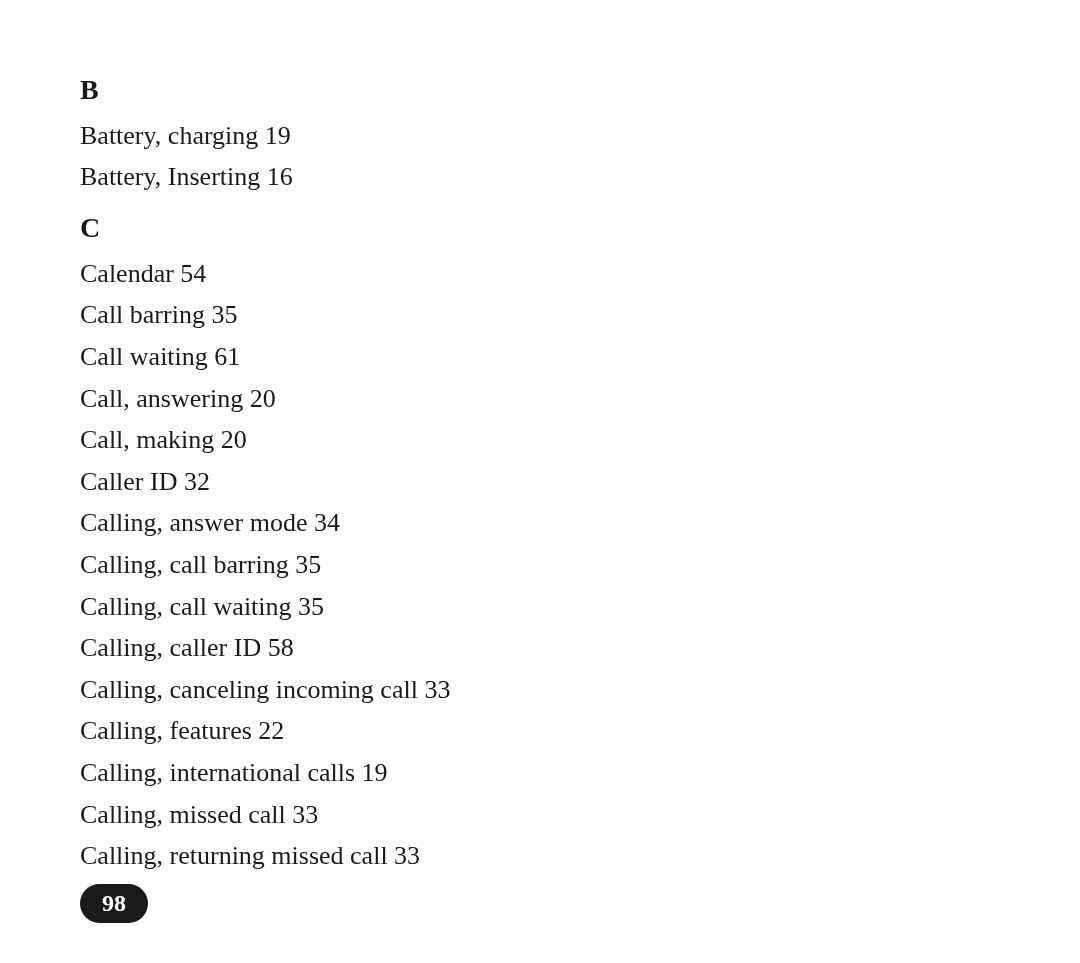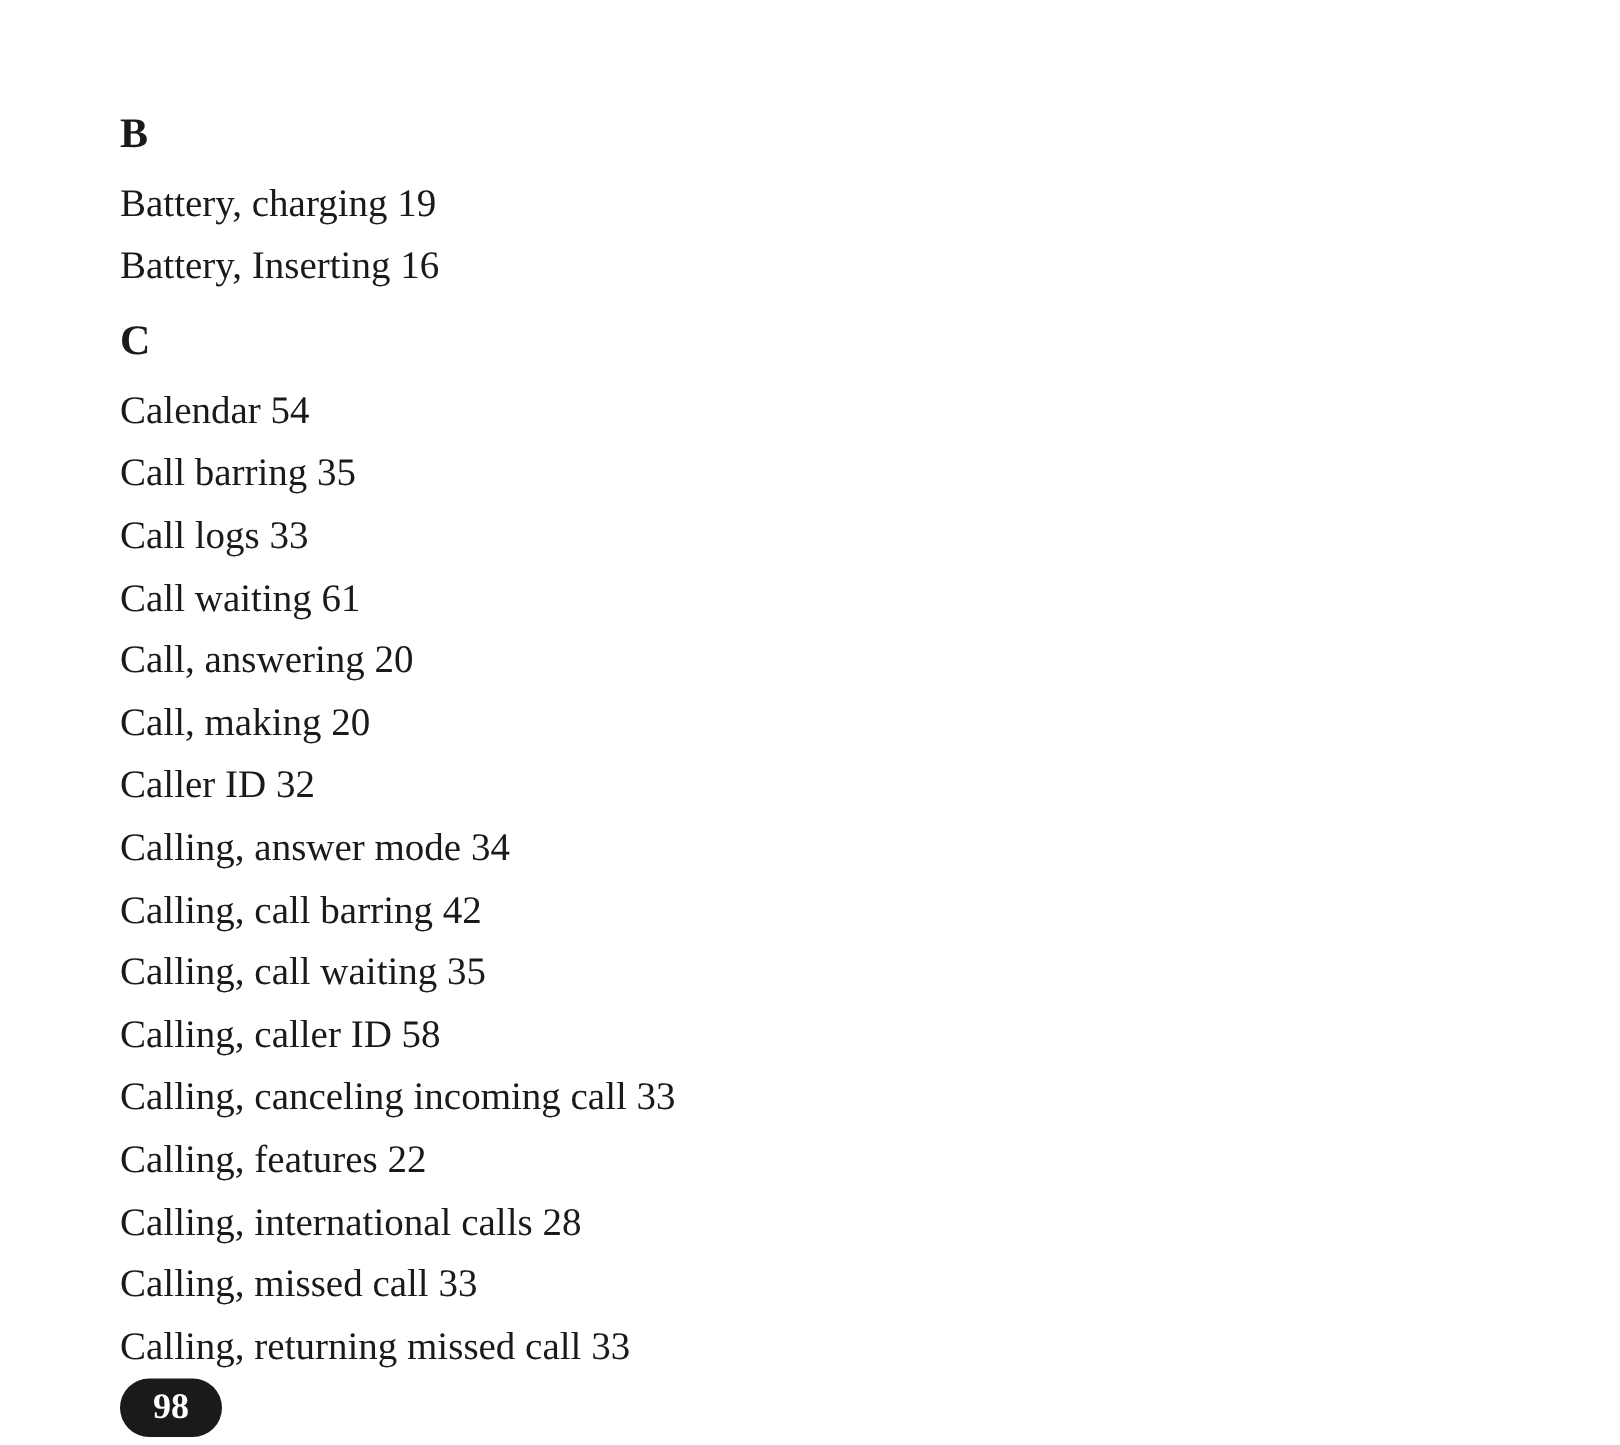--- a/index.html
+++ b/index.html
@@ -56,29 +56,28 @@
 </head>
 <body>
 
 <div class="index-content">
 <div class="index-section-letter">B</div>
     <div class="index-entry">Battery, charging 19</div>
     <div class="index-entry">Battery, Inserting 16</div>
     <div class="index-section-letter">C</div>
     <div class="index-entry">Calendar 54</div>
     <div class="index-entry">Call barring 35</div>
-    <div class="index-entry">Call logs 33</div>
     <div class="index-entry">Call waiting 61</div>
     <div class="index-entry">Call, answering 20</div>
     <div class="index-entry">Call, making 20</div>
     <div class="index-entry">Caller ID 32</div>
     <div class="index-entry">Calling, answer mode 34</div>
-    <div class="index-entry">Calling, call barring 42</div>
+    <div class="index-entry">Calling, call barring 35</div>
     <div class="index-entry">Calling, call waiting 35</div>
     <div class="index-entry">Calling, caller ID 58</div>
     <div class="index-entry">Calling, canceling incoming call 33</div>
     <div class="index-entry">Calling, features 22</div>
-    <div class="index-entry">Calling, international calls 28</div>
+    <div class="index-entry">Calling, international calls 19</div>
     <div class="index-entry">Calling, missed call 33</div>
     <div class="index-entry">Calling, returning missed call 33</div>
   </div>
 
 <div class="page-number-badge">98</div>
 
 </body></html>

